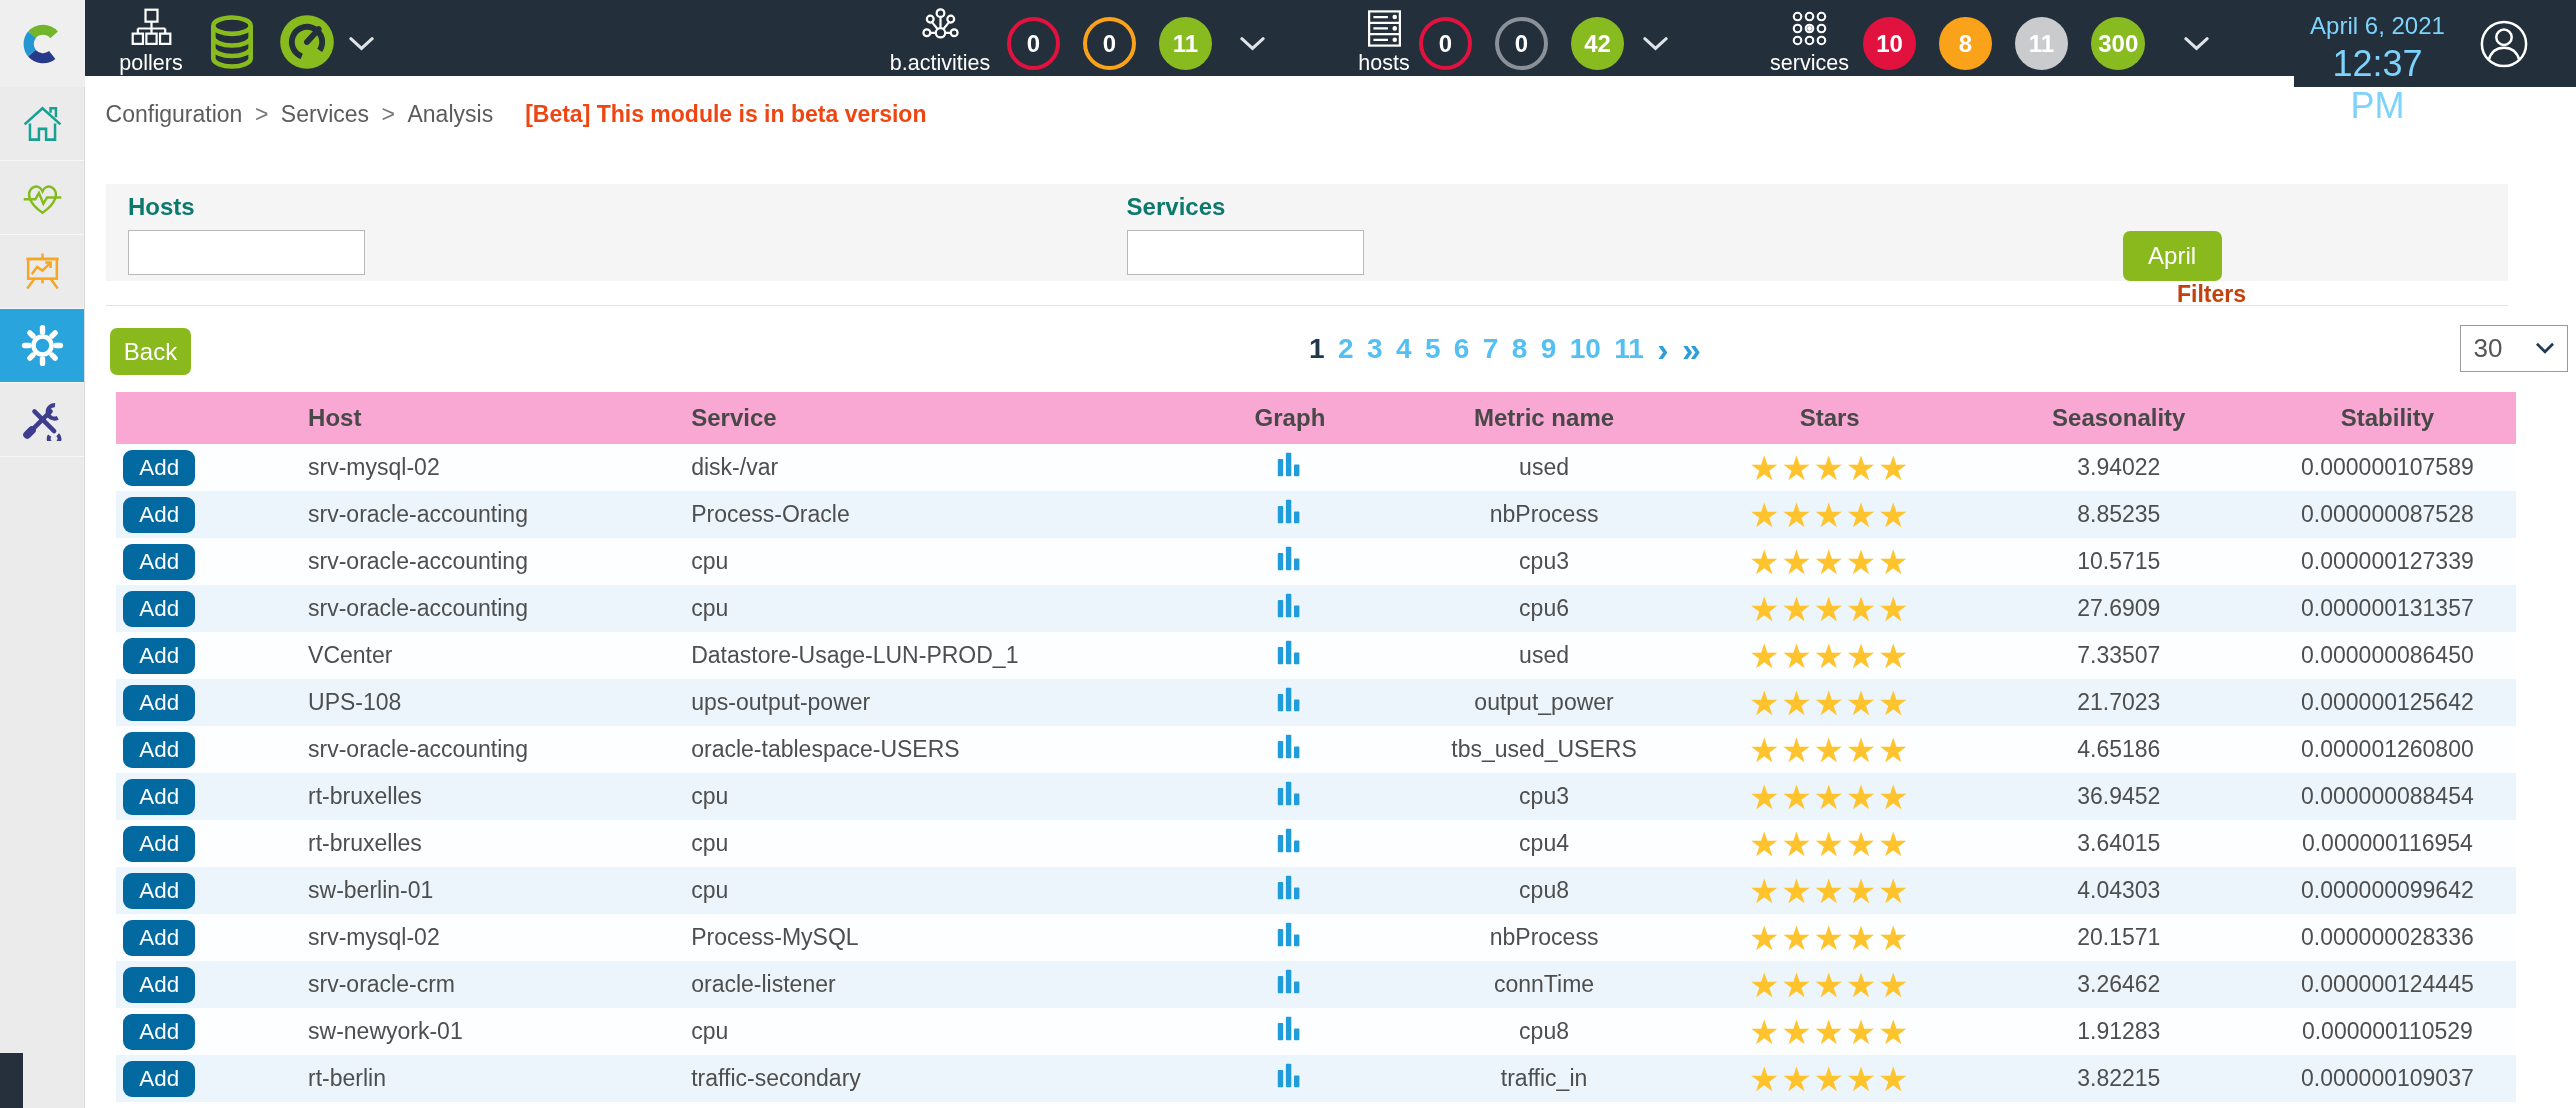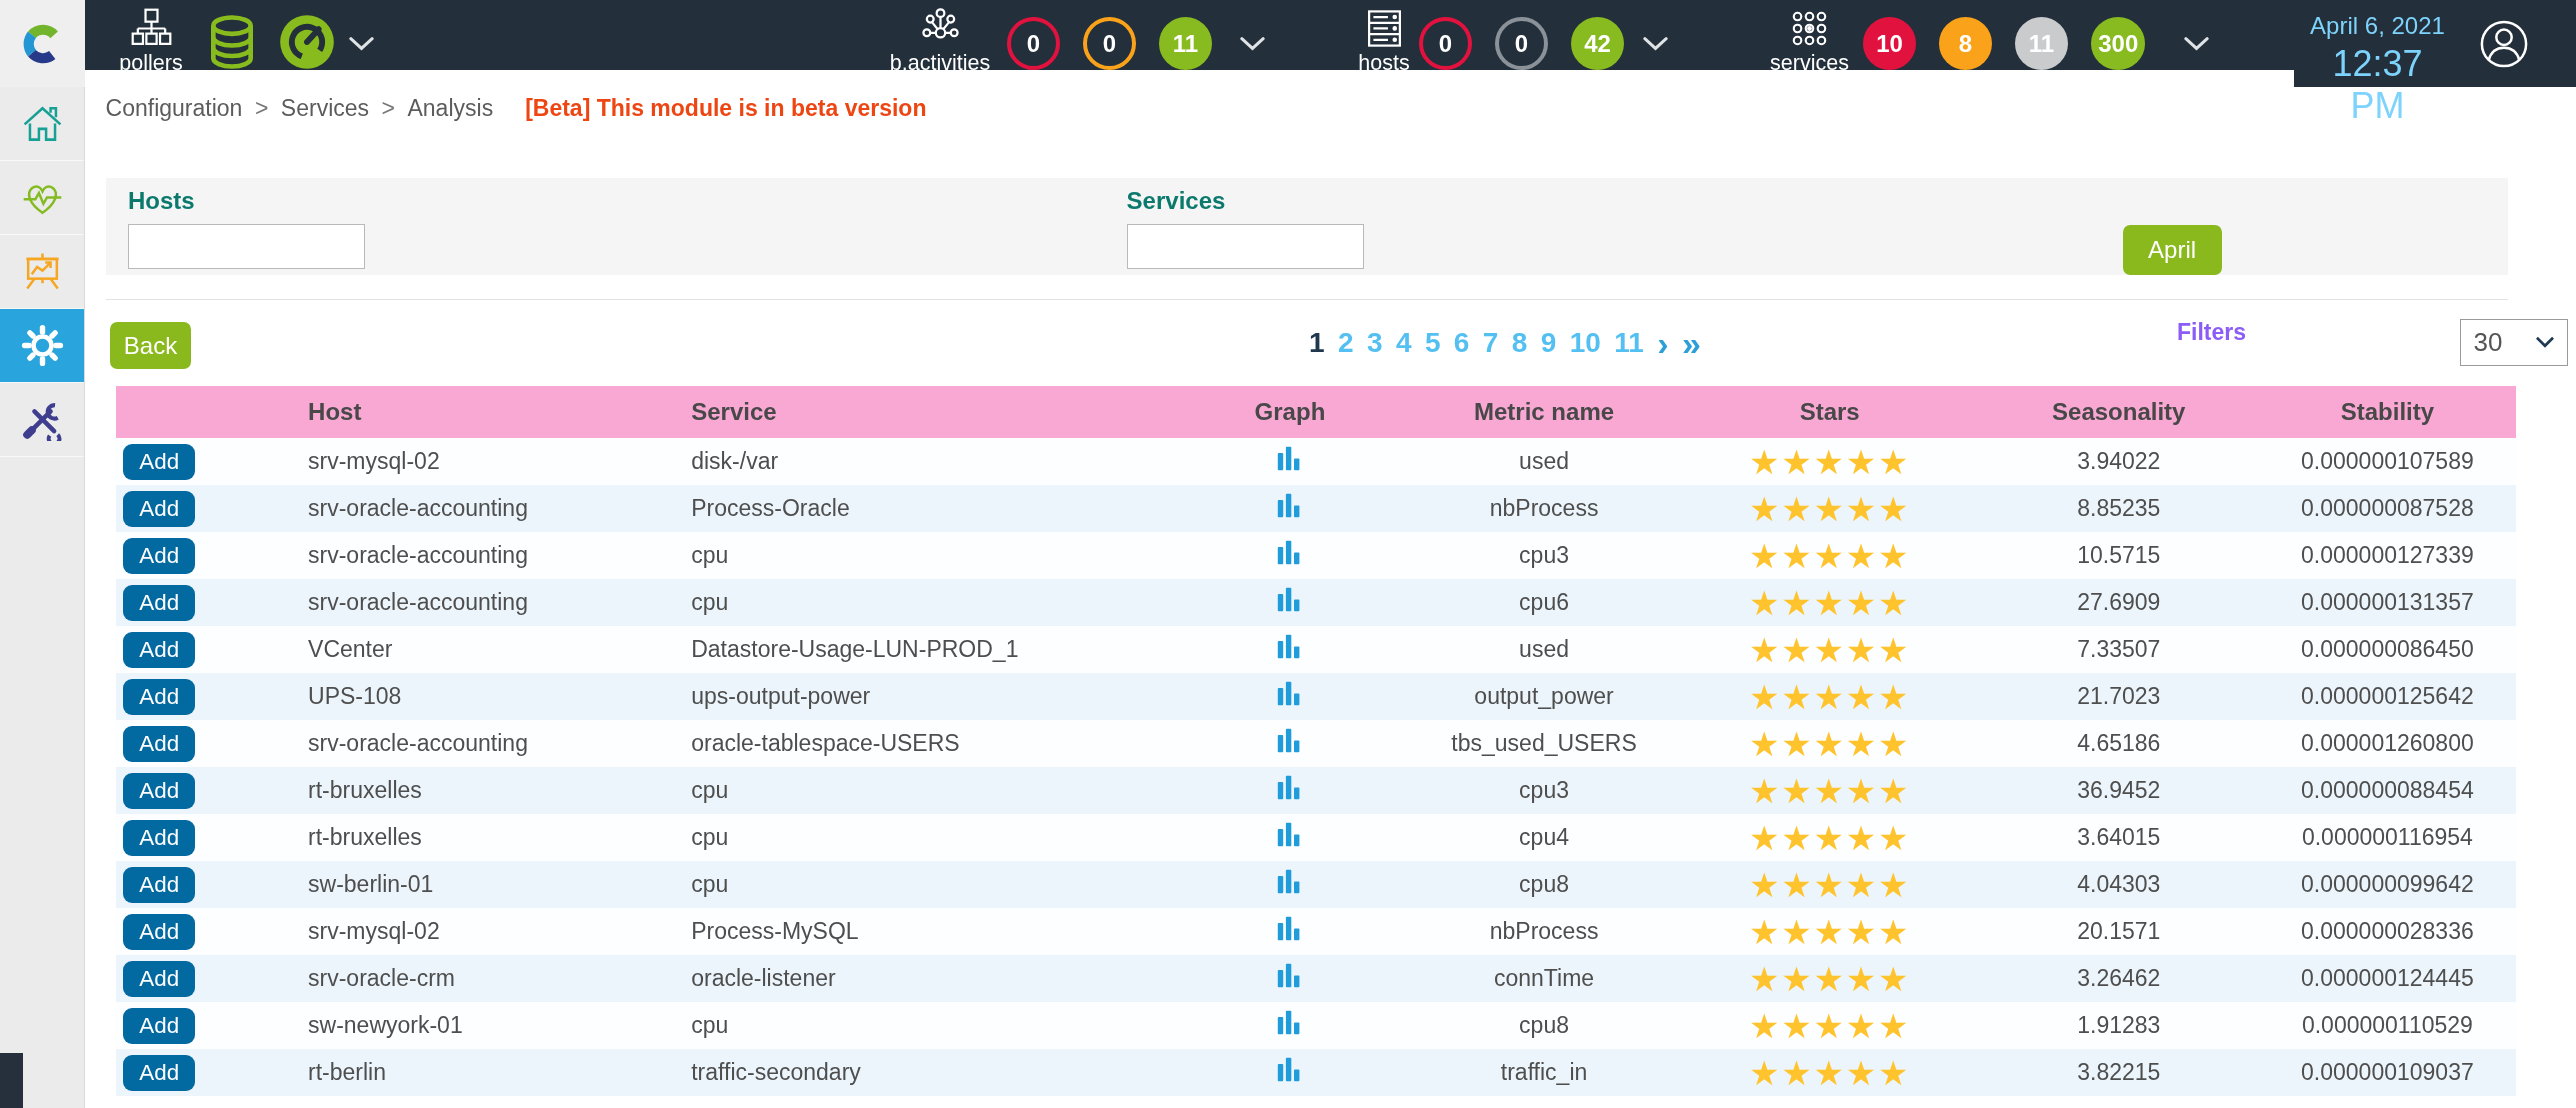--- a/index.html
+++ b/index.html
@@ -27,35 +27,35 @@
   .clock .time { font-size:36px; }
   .avatar { position:absolute; left:2479px; top:19px; cursor:pointer; }
 
   
   .sidebar { position:absolute; left:0; top:87px; width:85px; height:1022px; background:#ebebeb; border-right:0.9px solid #d9d9d9; }
   .sb-item { height:74px; display:flex; align-items:center; justify-content:center; border-bottom:1.8px solid #f8f8f8; cursor:pointer; }
   .sb-item.active { background:#2aa4dc; }
   .sb-footer { position:absolute; left:0; bottom:0; width:23px; height:56px; background:#26303c; }
 
   
-  .content { position:absolute; left:85px; top:70px; width:2209px; height:1022px; background:#fff; }
+  .content { position:absolute; left:85px; top:76px; width:2209px; height:1022px; background:#fff; }
   .breadcrumb { position:absolute; left:20.6px; top:25px; font-size:23px; color:#5c5c5c; display:flex; align-items:center; }
   .bc-item { cursor:pointer; }
   .bc-sep { margin:0 12.5px; color:#777; }
   .beta-note { margin-left:32px; color:#ee4613; font-weight:bold; font-size:23px; }
 
   .filter-panel { position:absolute; left:20.6px; top:108px; width:2402px; height:97px; background:#f5f5f6; }
   .filter-field { position:absolute; top:9px; }
   .filter-field.f-hosts { left:22.4px; }
   .filter-field.f-services { left:1021px; }
   .filter-field label { display:block; font-size:24px; font-weight:bold; color:#0b7a6d; margin-bottom:9px; }
   .filter-input { width:237px; height:45px; border:0.9px solid #b9b9b9; background:#fff; font-size:23px; padding:0 10.7px; font-family:"Liberation Sans", sans-serif; }
   .btn-green { background:#8ab91e; color:#fff; border:none; border-radius:7.2px; font-size:24px; font-family:"Liberation Sans", sans-serif; cursor:pointer; }
   .search-btn { position:absolute; left:2017px; top:47px; width:99px; height:50px; }
-  .filters-caption { position:absolute; top:205px; right:48px; font-size:23px; font-weight:bold; color:#8b5cf6;margin-top:44px; }
+  .filters-caption { position:absolute; top:205px; right:48px; font-size:23px; font-weight:bold; color:#c2410c; }
   .divider { position:absolute; left:20.6px; top:229px; width:2402px; border-top:1.8px solid #e2e2e2; }
 
   .back-btn { position:absolute; left:25px; top:252px; width:81px; height:47px; }
   .pagination { position:absolute; left:1224px; top:257px; display:flex; align-items:center; gap:13.4px; font-size:28px; font-weight:bold; }
   .page { color:#54c0f2; cursor:pointer; }
   .page.current { color:#20374e; cursor:default; }
   .page-arrow { color:#2d9fd8; font-size:34px; line-height:27px; cursor:pointer; }
   .page-size { position:absolute; left:2375px; top:249px; width:108px; height:47px; border:1.8px solid #9a9a9a; background:#fff; display:flex; align-items:center; justify-content:space-between; padding:0 12.5px; font-size:26px; color:#555; cursor:pointer; }
 
   

